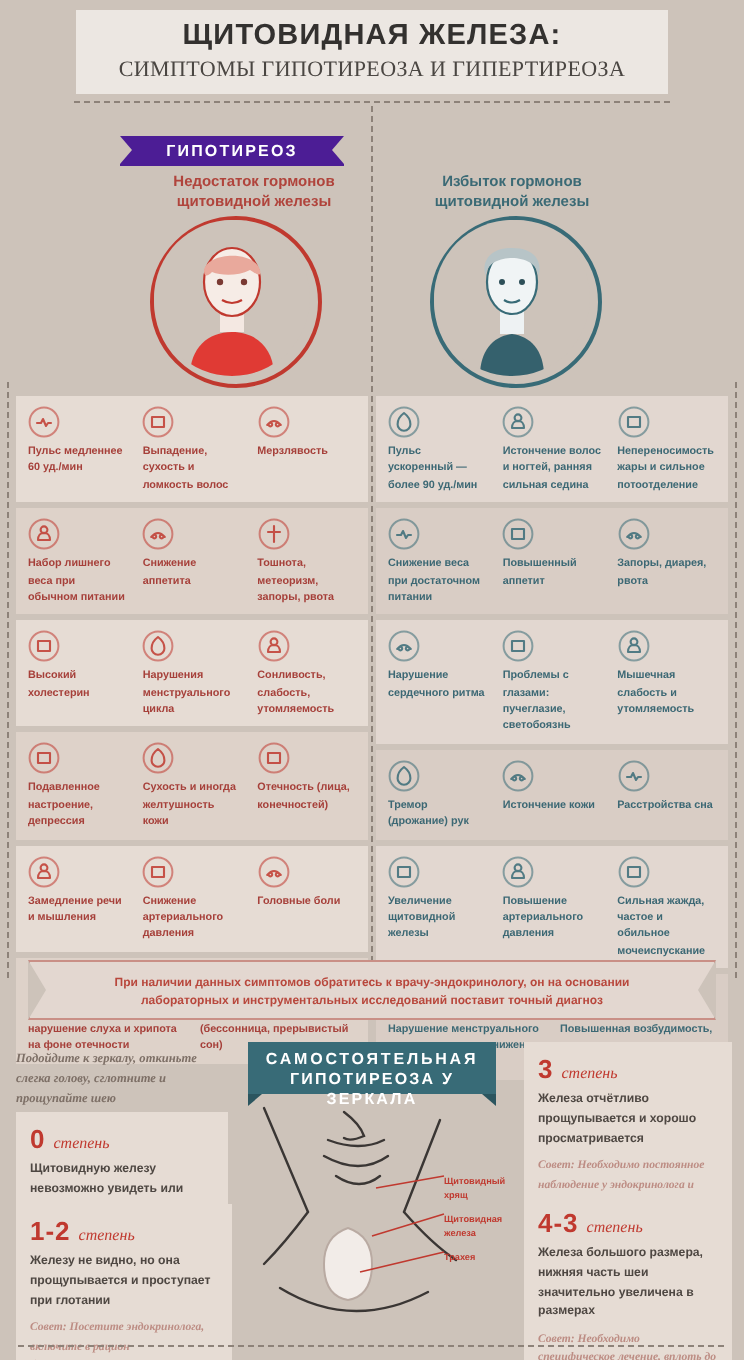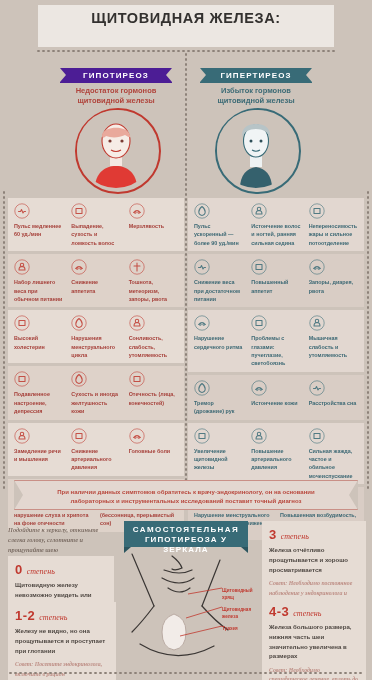--- a/index.html
+++ b/index.html
@@ -60,21 +60,21 @@
   }
   .badge.hypo::before{left:0;border-left:6px solid #cdc3ba;}
   .badge.hypo::after{right:0;border-right:6px solid #cdc3ba;}
   .badge.hyper::before{left:0;border-left:6px solid #cdc3ba;}
   .badge.hyper::after{right:0;border-right:6px solid #cdc3ba;}
 
   .subcaption{
     position:absolute;top:86px;width:150px;text-align:center;
     font-size:7.5px;line-height:1.35;font-weight:bold;
   }
-  .subcaption.hypo{left:41px;color:#b0443c;}
+  .subcaption.hypo{left:52px;color:#b0443c;}
   .subcaption.hyper{left:181px;color:#3b6a75;}
 
   
   .portrait{position:absolute;top:108px;width:82px;height:82px;border-radius:50%;}
   .portrait.hypo{left:75px;border:2px solid #c0392f;}
   .portrait.hyper{left:215px;border:2px solid #386b77;}
   .portrait svg{display:block;}
 
   
   .grid{position:absolute;top:198px;width:176px;}
@@ -154,20 +154,21 @@
     background-size:5px 2px;background-repeat:repeat-x;
   }
 </style>
 </head>
 <body>
 
 <div class="page">
 
   <div class="title-band">
     <div class="title-main">ЩИТОВИДНАЯ ЖЕЛЕЗА:</div>
+    <div class="title-sub">СИМПТОМЫ ГИПОТИРЕОЗА И ГИПЕРТИРЕОЗА</div>
   </div>
   <div class="dot-divider"></div>
   <div class="center-dots"></div>
   <div class="edge-dots-l"></div>
   <div class="edge-dots-r"></div>
 
   <div class="badge hypo">ГИПОТИРЕОЗ</div>
   <div class="subcaption hypo">
     <span id="hypo-sub">Недостаток гормонов<br>щитовидной железы</span>
   </div>
@@ -182,21 +183,20 @@
         <rect x="33" y="42" width="12" height="14" fill="#f4e8e2"></rect>
         <ellipse cx="39" cy="31" rx="14" ry="17" fill="#f6ece6" stroke="#c0392f" stroke-width="1.1"></ellipse>
         <path d="M25 25c2-9 25-10 28 0 1 4-2 2-5 0-6 3-14 3-19 1-2 2-4 3-4-1z" fill="#e9a99c"></path>
         <circle cx="33" cy="31" r="1.6" fill="#7a3a33"></circle>
         <circle cx="45" cy="31" r="1.6" fill="#7a3a33"></circle>
         <path d="M34 40q5 3 10 0" stroke="#c0392f" stroke-width="1.1" fill="none"></path>
       </g>
     </svg>
   </div>
 
-  <div class="badge hyper">ГИПЕРТИРЕОЗ</div>
   <div class="subcaption hyper">
     <span id="hyper-sub">Избыток гормонов<br>щитовидной железы</span>
   </div>
   <div class="portrait hyper">
     <svg width="78" height="78" viewBox="0 0 78 78">
       <clipPath id="cY">
           <circle cx="39" cy="39" r="39"></circle>
         </clipPath>
       <g clip-path="url(#cY)">
         <rect width="78" height="78" fill="#cdc3ba"></rect>

